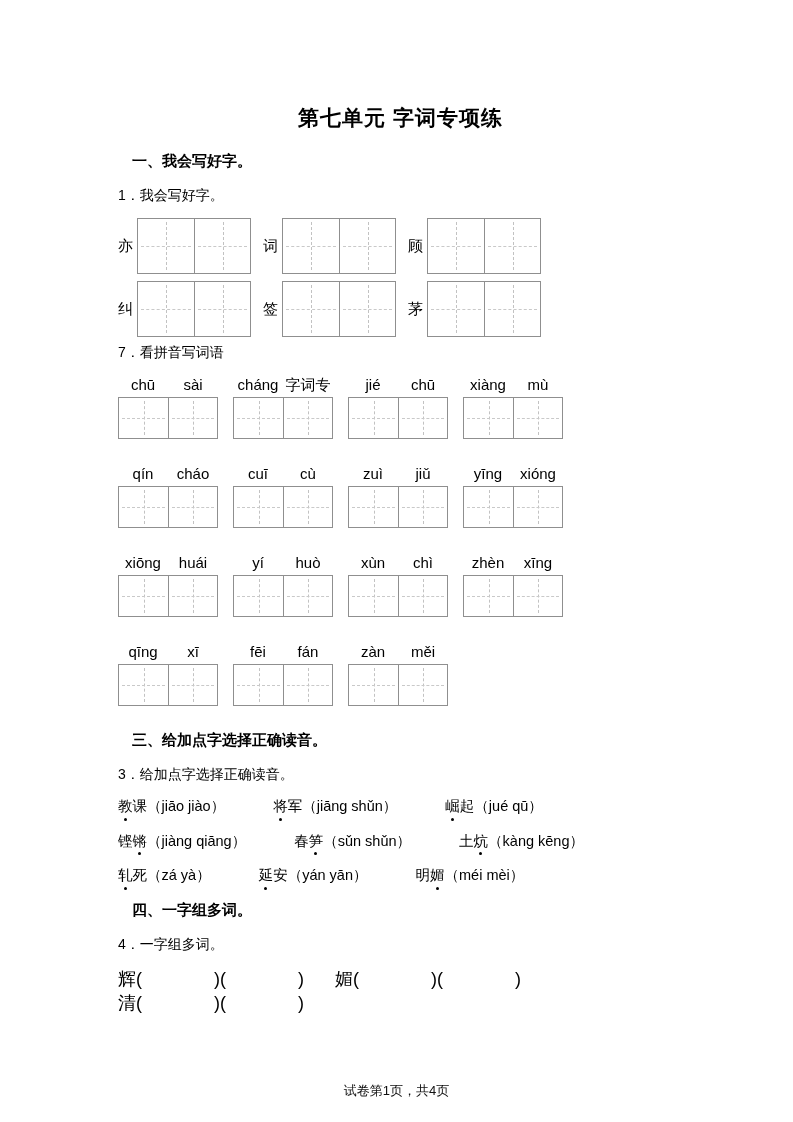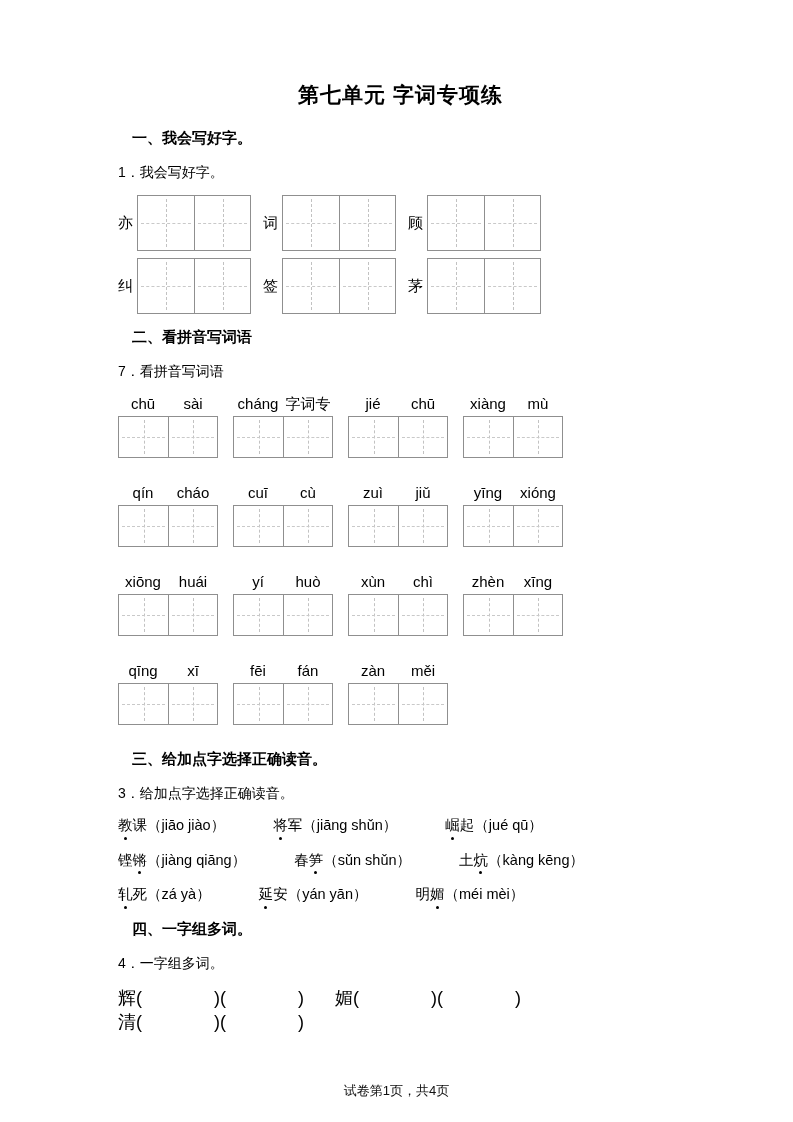--- a/index.html
+++ b/index.html
@@ -5,21 +5,21 @@
   * { box-sizing: border-box; }
   html,body { margin:0; padding:0; }
   body {
     width: 793px; height: 1122px;
     background: #ffffff;
     color: #000;
     font-family: "Liberation Sans", "DejaVu Sans", sans-serif;
     position: relative;
     overflow: hidden;
   }
-  .content { padding: 81px 110px 0 118px; }
+  .content { padding: 104px 110px 0 118px; }
 
   .title {
     text-align: center;
     font-size: 21px;
     font-weight: bold;
     margin: 0 0 20px 0;
     letter-spacing: 1px;
   }
   .section-heading {
     font-size: 15px;
@@ -129,21 +129,20 @@
         <span class="s1-char">茅</span>
         <div class="wgrid lg">
           <div class="wcell"></div>
           <div class="wcell"></div>
         </div>
       </div>
     </div>
   </div>
 
   <div>
-    <div class="section-heading">二、看拼音写词语</div>
     <div class="question">7．看拼音写词语</div>
 
     <div class="s2-row">
       <div class="s2-group">
         <div class="pinyin-row">
           <span class="pinyin">chū</span>
           <span class="pinyin">sài</span>
         </div>
         <div class="wgrid sm">
           <div class="wcell"></div>

